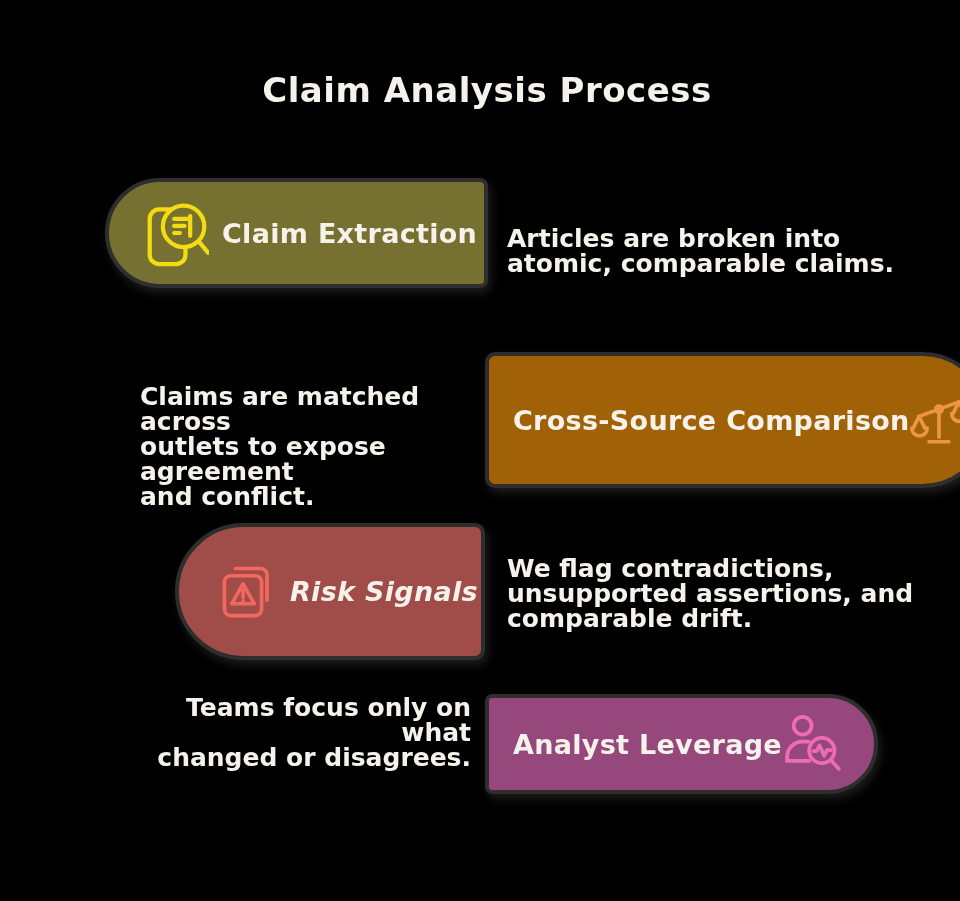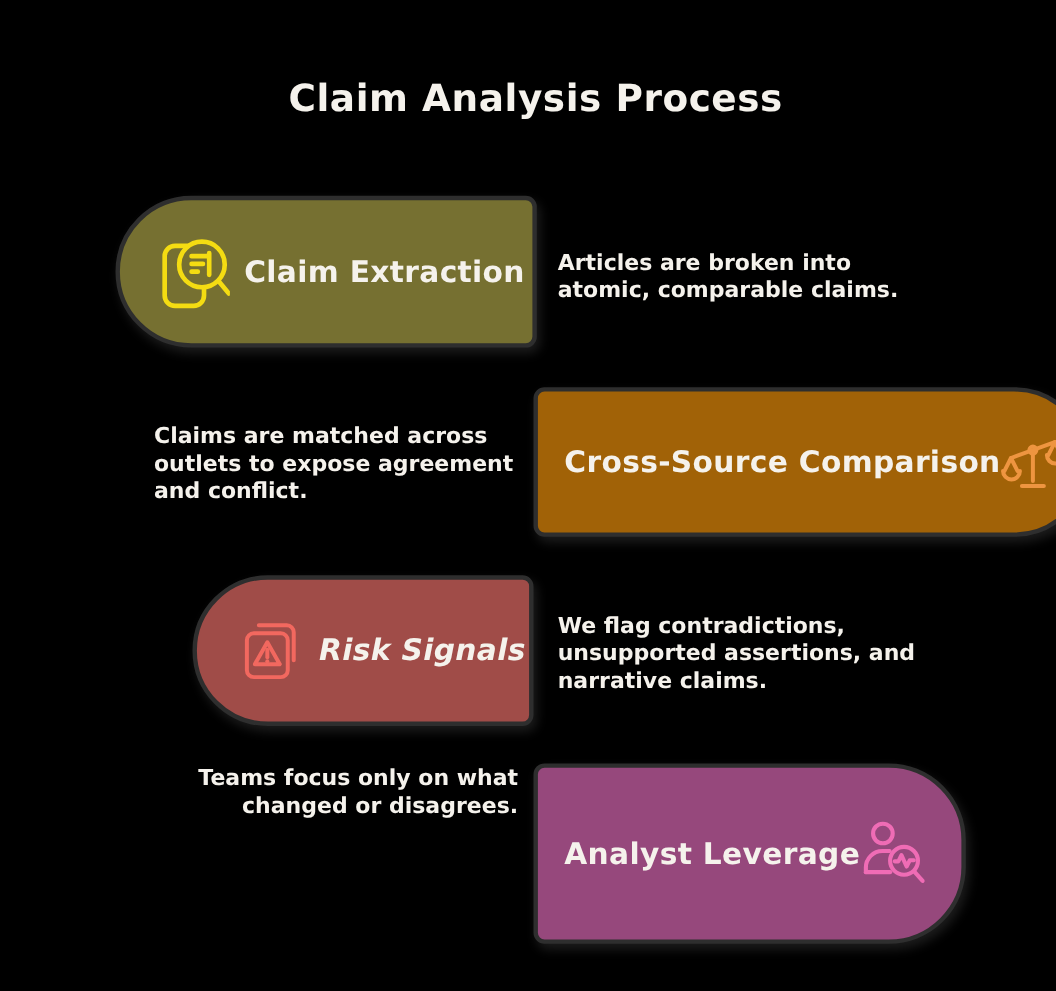--- a/index.html
+++ b/index.html
@@ -36,28 +36,28 @@
   }
   .card-title {
     color: #f5f2ec;
     font-size: 27px;
     font-weight: bold;
     letter-spacing: 0.3px;
     white-space: nowrap;
   }
   .icon { flex: 0 0 auto; }
   .icon svg { display: block; }
-  .card1 { left: 65px;  top: 178px; width: 383px; height: 138px; border-radius: 69px 10px 10px 69px; padding-left: 36px; gap: 13px; }
+  .card1 { left: 65px;  top: 178px; width: 383px; height: 110px; border-radius: 69px 10px 10px 69px; padding-left: 36px; gap: 13px; }
   .card2 { left: 445px; top: 352px; width: 505px; height: 136px; border-radius: 10px 68px 68px 10px; padding: 0 36px 0 24px; justify-content: space-between; }
   .card3 { left: 135px; top: 523px; width: 310px; height: 137px; border-radius: 69px 10px 10px 69px; padding-left: 40px; gap: 13px; font-style: italic; }
-  .card4 { left: 445px; top: 694px; width: 393px; height: 164px; border-radius: 10px 70px 70px 10px; padding: 0 34px 0 24px; justify-content: space-between; }
+  .card4 { left: 445px; top: 694px; width: 393px; height: 100px; border-radius: 10px 70px 70px 10px; padding: 0 34px 0 24px; justify-content: space-between; }
   .desc {
     position: absolute;
     color: #f5f2ec;
-    font-size: 20px;
+    font-size: 25px;
     font-weight: bold;
     line-height: 25px;
     white-space: pre-line;
   }
   .desc1 { left: 467px; top: 226px; }
   .desc2 { left: 100px; top: 384px; width: 331px; text-align: left; }
   .desc3 { left: 467px; top: 556px; }
   .desc4 { left: 100px; top: 695px; width: 331px; text-align: right; }
 </style>
 </head>
@@ -108,21 +108,21 @@
         <rect x="6" y="15" width="41" height="44" rx="7"></rect>
         <path d="M26.5 24 L39 46 H14 Z"></path>
         <path d="M26.5 31.5 v7.5"></path>
         <path d="M26.5 43 v0.01"></path>
       </svg>
     </span>
     <h2 class="card-title">Risk Signals</h2>
   </div>
   <p class="desc desc3">We flag contradictions,
 unsupported assertions, and
-narrative claims.</p>
+comparable drift.</p>
 
   <div class="card card4" style="background-color: rgb(150, 72, 124); --bg: #96487c;">
     <h2 class="card-title">Analyst Leverage</h2>
     <span class="icon" style="color: rgb(239, 108, 181);">
       <svg width="60" height="64" viewBox="0 0 64 66" fill="none" stroke="currentColor" stroke-width="4" stroke-linecap="round" stroke-linejoin="round">
         <circle cx="22" cy="13.5" r="9.5"></circle>
         <path d="M5.5 51 v-4.5 a16 16 0 0 1 16 -16 h7"></path>
         <path d="M5.5 51 H29"></path>
         <circle cx="42.5" cy="40" r="13.5" fill="var(--bg)"></circle>
         <path d="M33.5 40.5 h3.5 l3 -6 5 11 3 -6 h4"></path>

